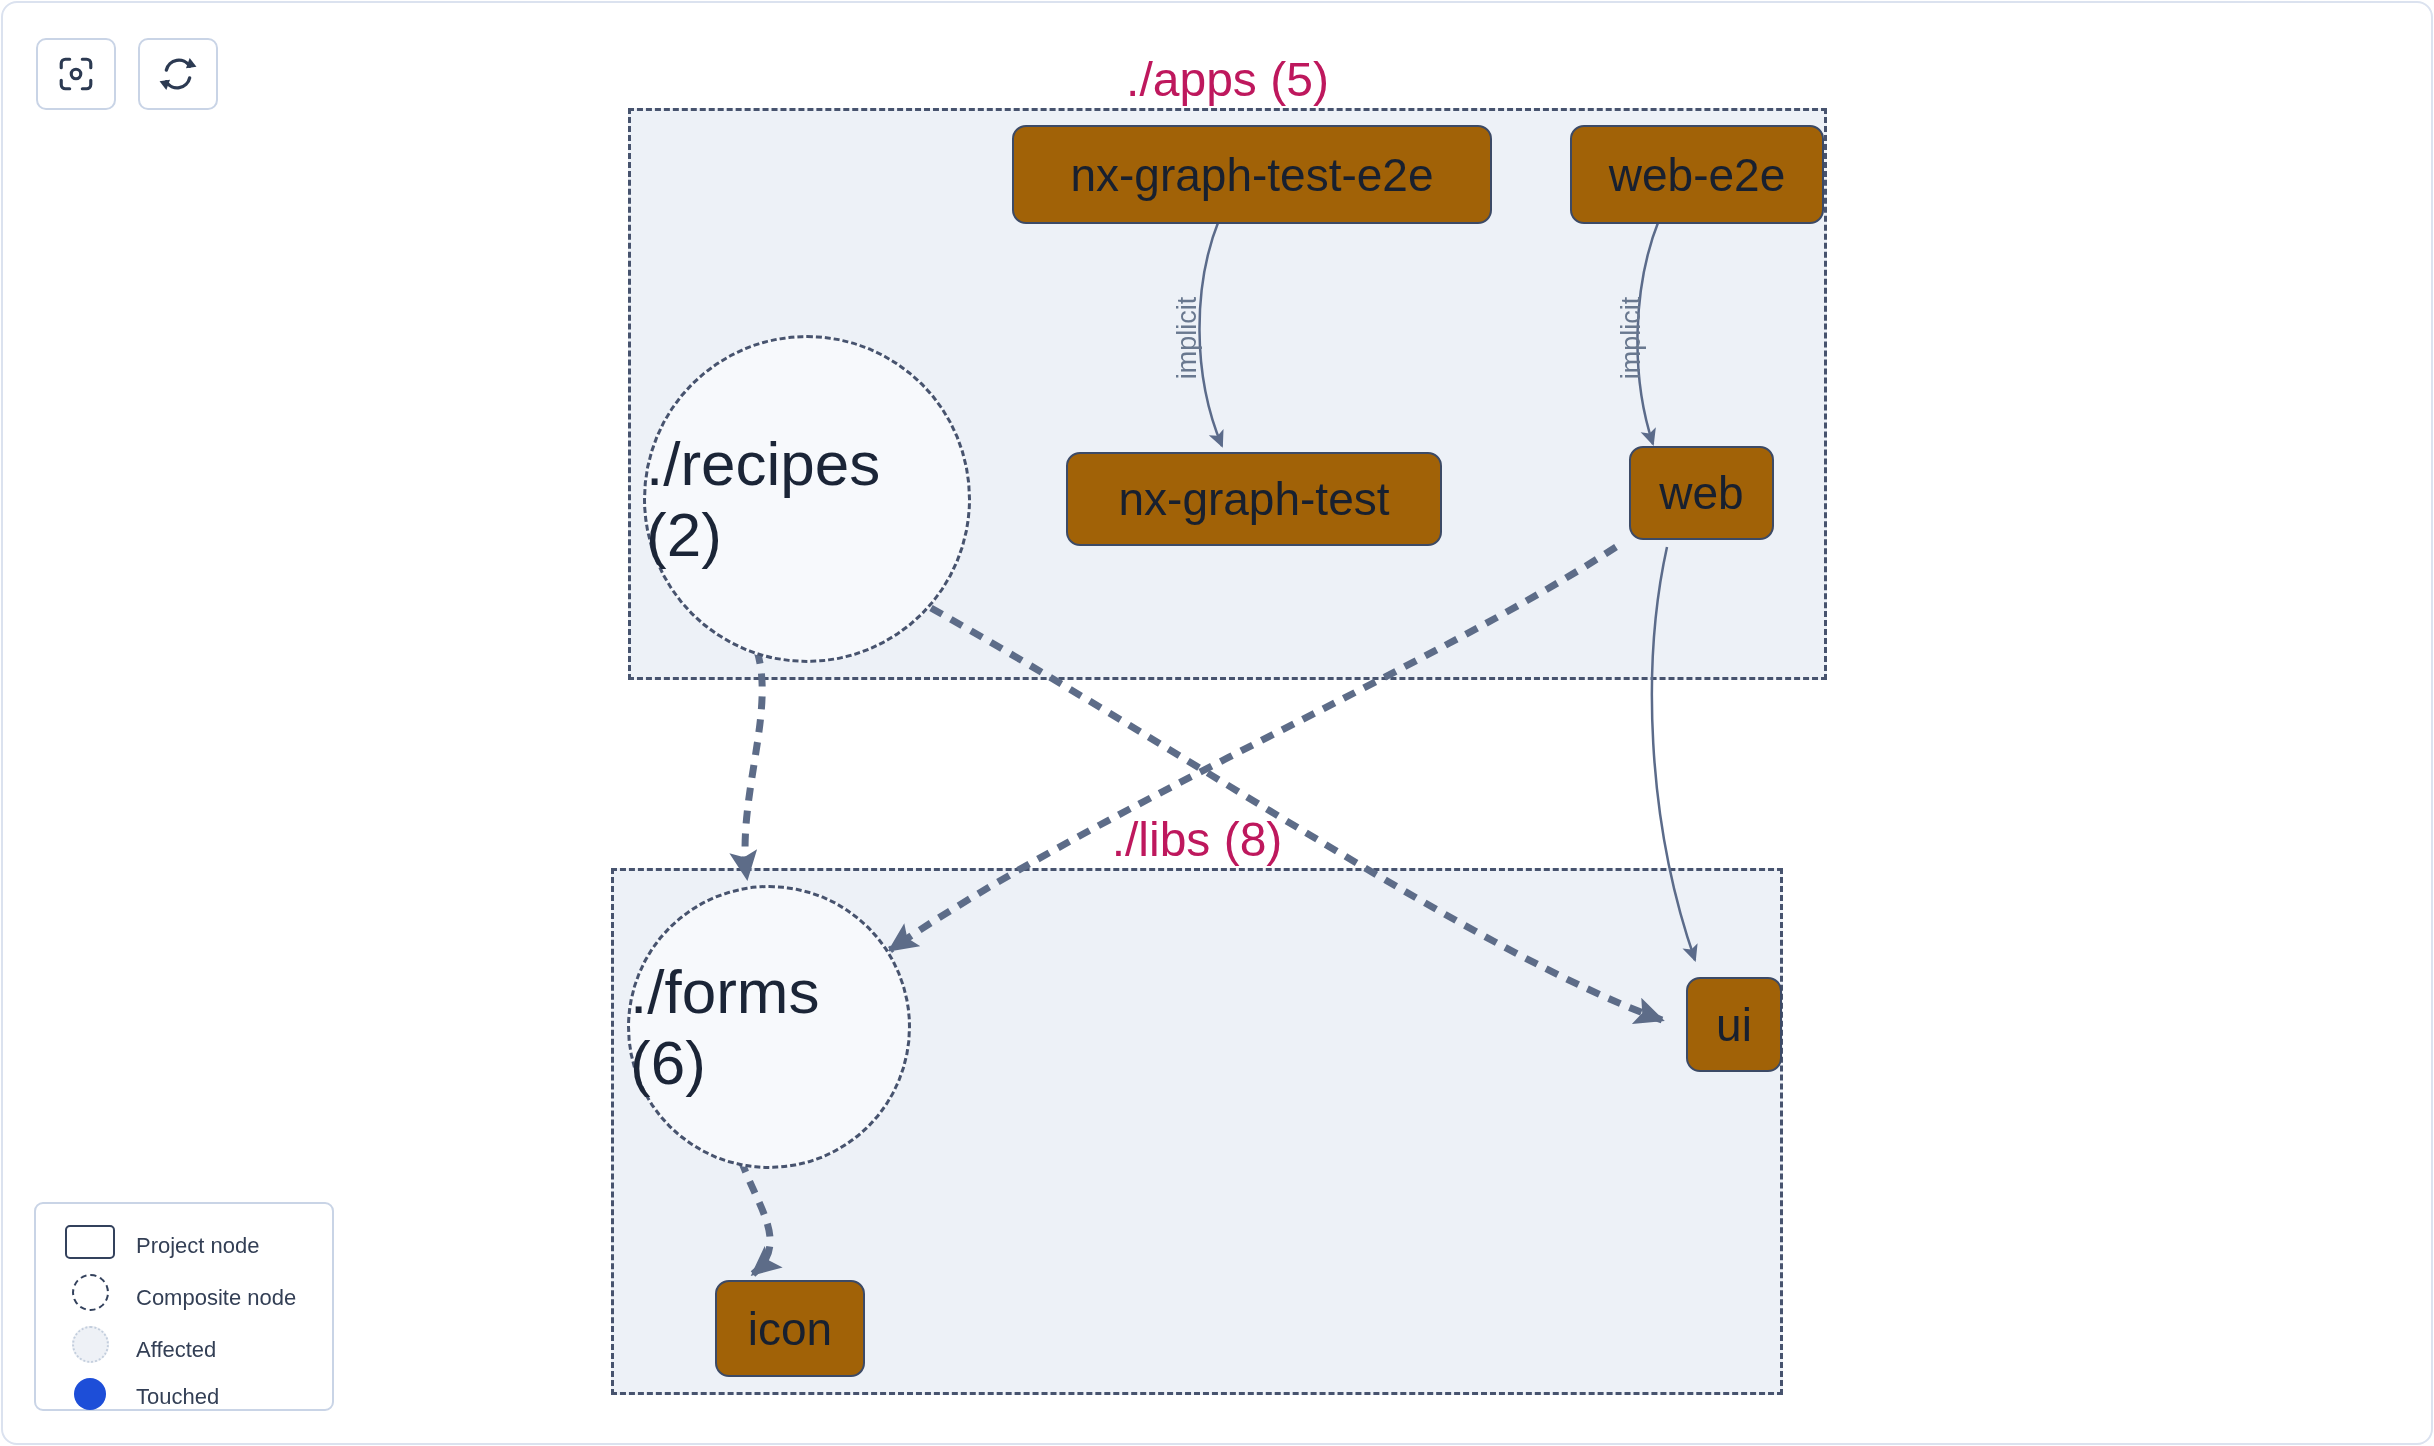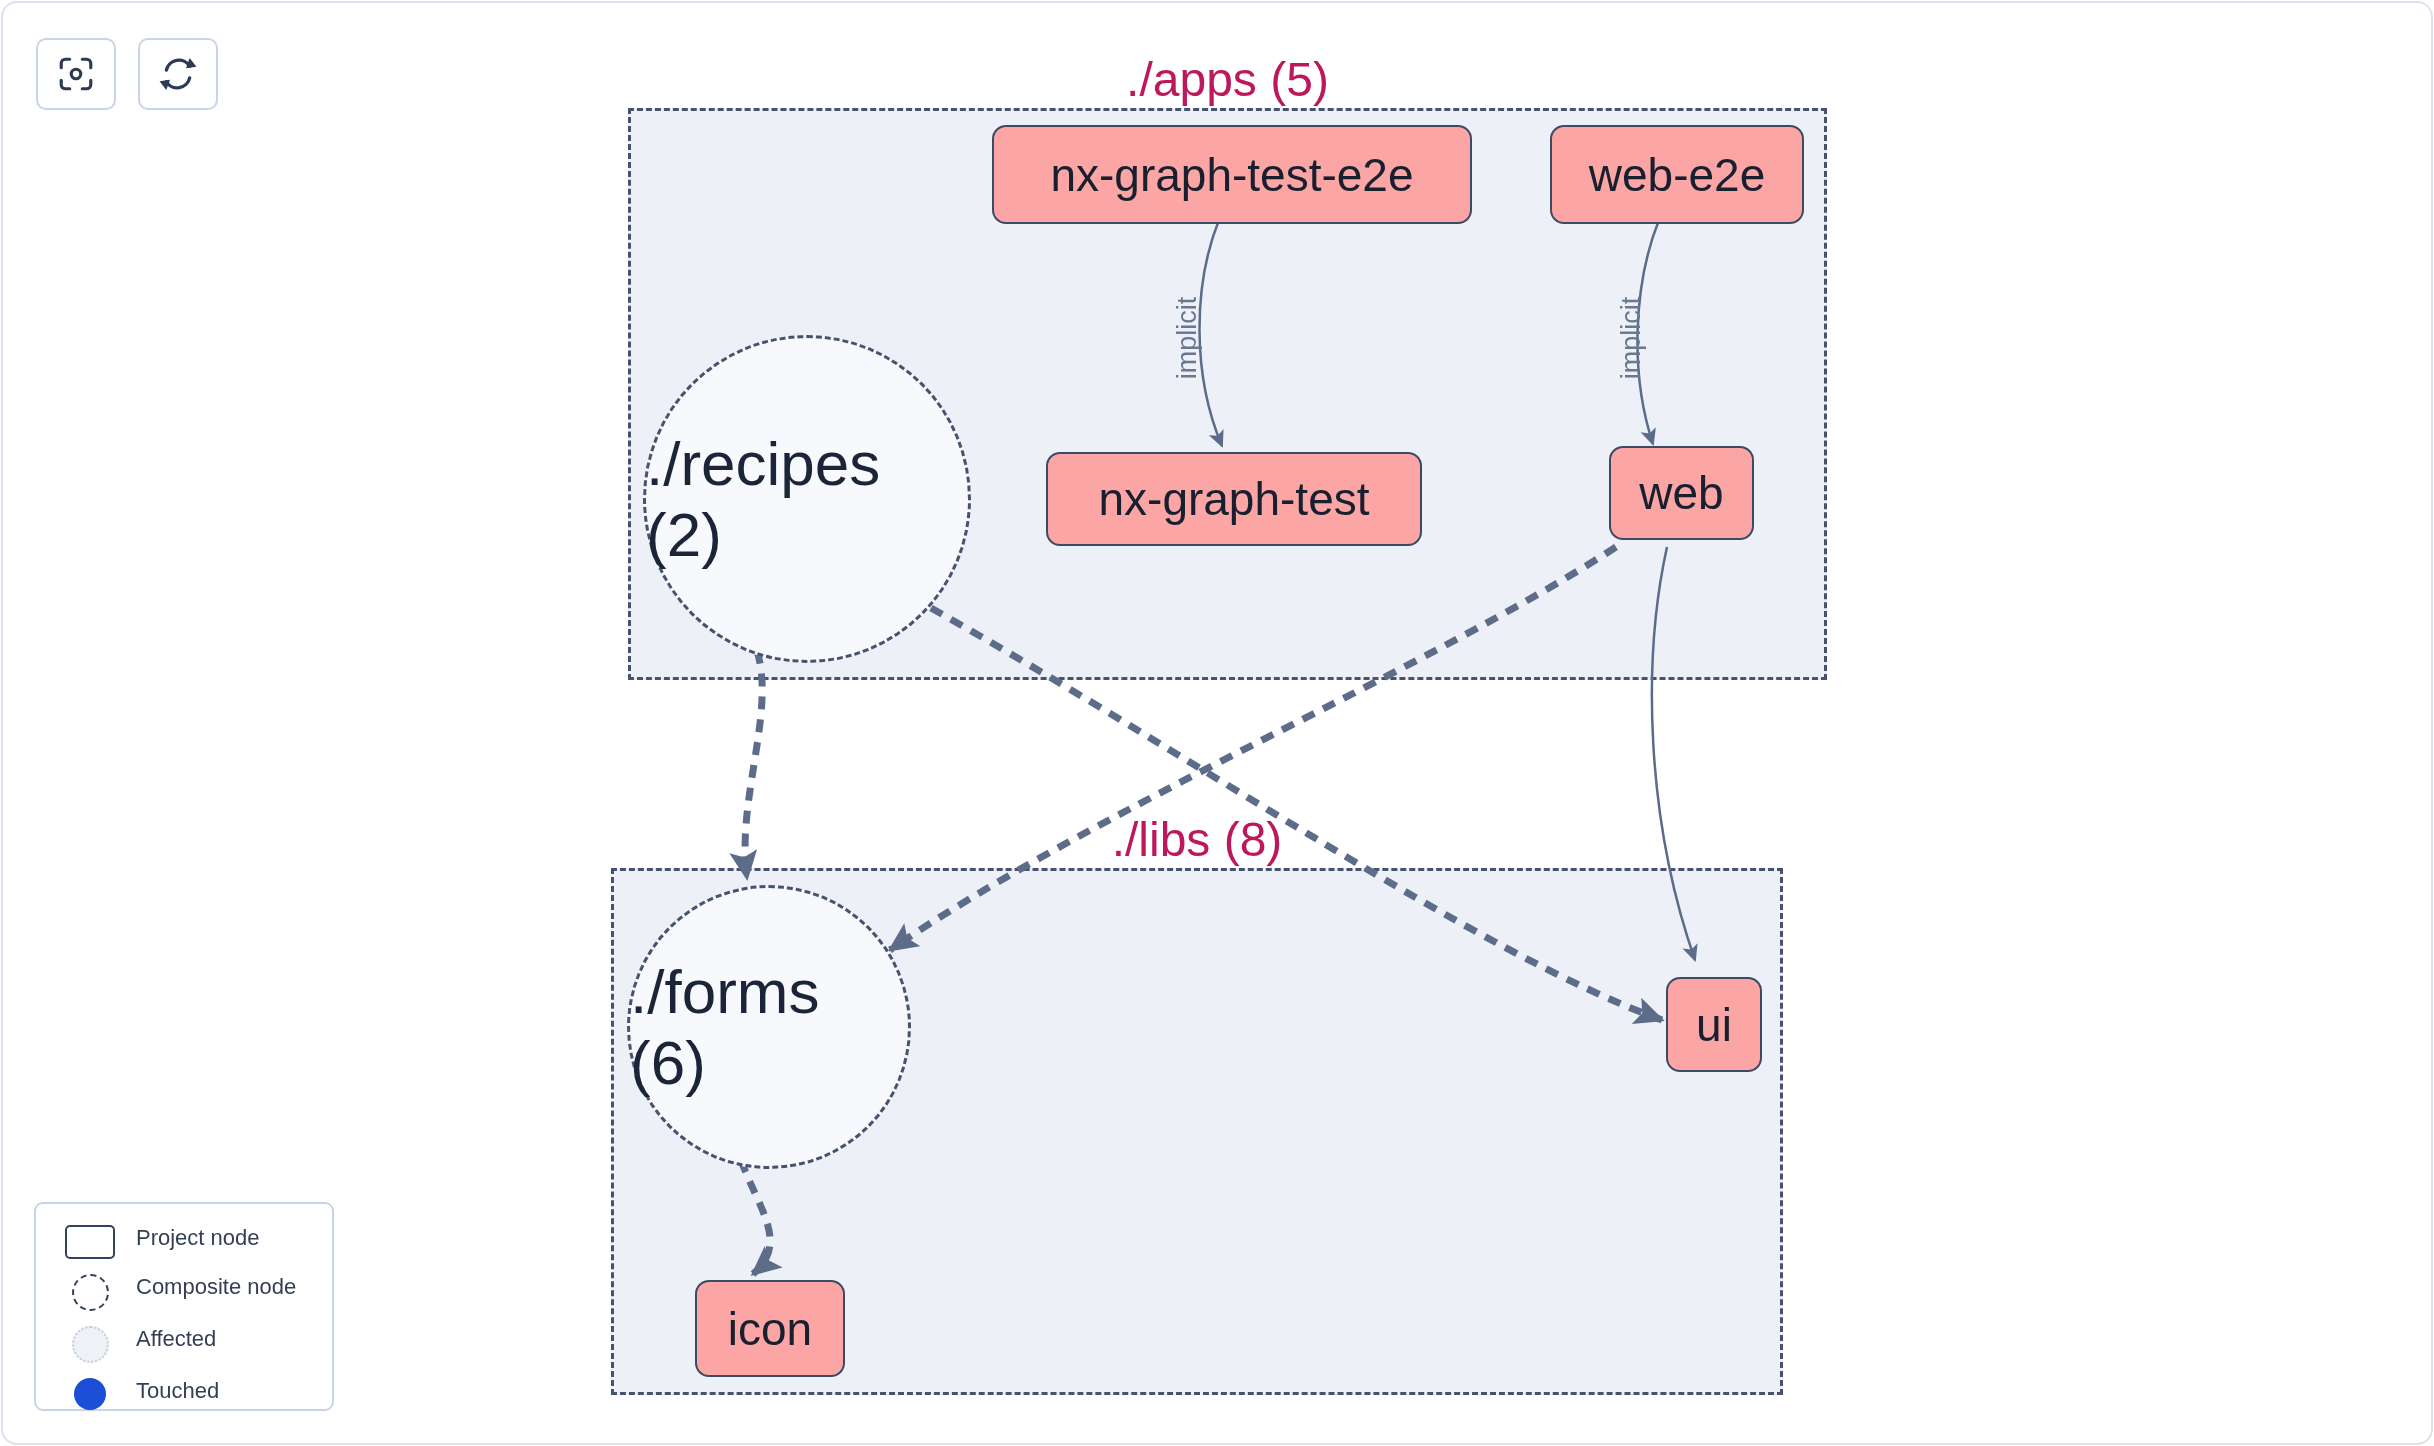--- a/index.html
+++ b/index.html
@@ -18,37 +18,37 @@
   .g-apps{left:628px;top:108px;width:1193px;height:566px;}
   .g-libs{left:611px;top:868px;width:1166px;height:521px;}
   .grp-label{position:absolute;left:0;right:0;top:-58px;height:54px;display:flex;align-items:flex-end;justify-content:center;font-size:48px;color:#be185d;line-height:1.1;}
 
   
   .composite{position:absolute;border:3px dashed #47536e;border-radius:50%;background:#f7f9fc;display:flex;align-items:center;justify-content:center;font-size:62px;color:#1b2537;z-index:3;cursor:pointer;}
   .c-recipes{left:643px;top:335px;width:322px;height:322px;}
   .c-forms{left:627px;top:885px;width:278px;height:278px;}
 
   
-  .pnode{position:absolute;background:#fca5a5;border:2.5px solid #3c4a66;border-radius:14px;display:flex;align-items:center;justify-content:center;font-size:46px;color:#18202f;z-index:3;cursor:pointer;}
+  .pnode{position:absolute;background:#a16207;border:2.5px solid #3c4a66;border-radius:14px;display:flex;align-items:center;justify-content:center;font-size:46px;color:#18202f;z-index:3;cursor:pointer;margin-left:20px;}
   .n-nxe2e{left:992px;top:125px;width:476px;height:95px;}
   .n-webe2e{left:1550px;top:125px;width:250px;height:95px;}
   .n-nxgt{left:1046px;top:452px;width:372px;height:90px;}
   .n-web{left:1609px;top:446px;width:141px;height:90px;}
   .n-ui{left:1666px;top:977px;width:92px;height:91px;}
   .n-icon{left:695px;top:1280px;width:146px;height:93px;}
 
   
   .edges{position:absolute;left:0;top:0;width:2434px;height:1446px;z-index:2;}
   .edge-thin{stroke:#5b6b8a;stroke-width:2.5;fill:none;}
   .edge-thick{stroke:#5d6c88;stroke-width:7;fill:none;stroke-dasharray:13 10;}
   .edge-label{font-family:"Liberation Sans","DejaVu Sans",sans-serif;font-size:27px;fill:#69788f;}
 
   
   .legend{position:absolute;left:34px;top:1202px;width:300px;height:209px;background:#ffffff;border:2px solid #c9d4e6;border-radius:9px;z-index:25;display:flex;flex-direction:column;justify-content:space-evenly;padding:6px 0;box-sizing:border-box;}
-  .lg-row{display:flex;align-items:flex-start;padding-left:26px;margin-top:15px;}
+  .lg-row{display:flex;align-items:flex-end;padding-left:26px;margin-top:15px;}
   .lg-swatch{width:56px;display:flex;align-items:center;justify-content:center;}
   .lg-label{margin-left:18px;font-size:22px;color:#333f55;}
   .sw-project{width:46px;height:30px;border:2.5px solid #33415c;border-radius:5px;background:#ffffff;}
   .sw-composite{width:33px;height:33px;border:2.5px dashed #33415c;border-radius:50%;background:#ffffff;}
   .sw-affected{width:33px;height:33px;border:2px dotted #c3cedd;border-radius:50%;background:#eef1f6;}
   .sw-touched{width:32px;height:32px;border-radius:50%;background:#1d4ed8;}
 </style>
 </head>
 <body>
 

